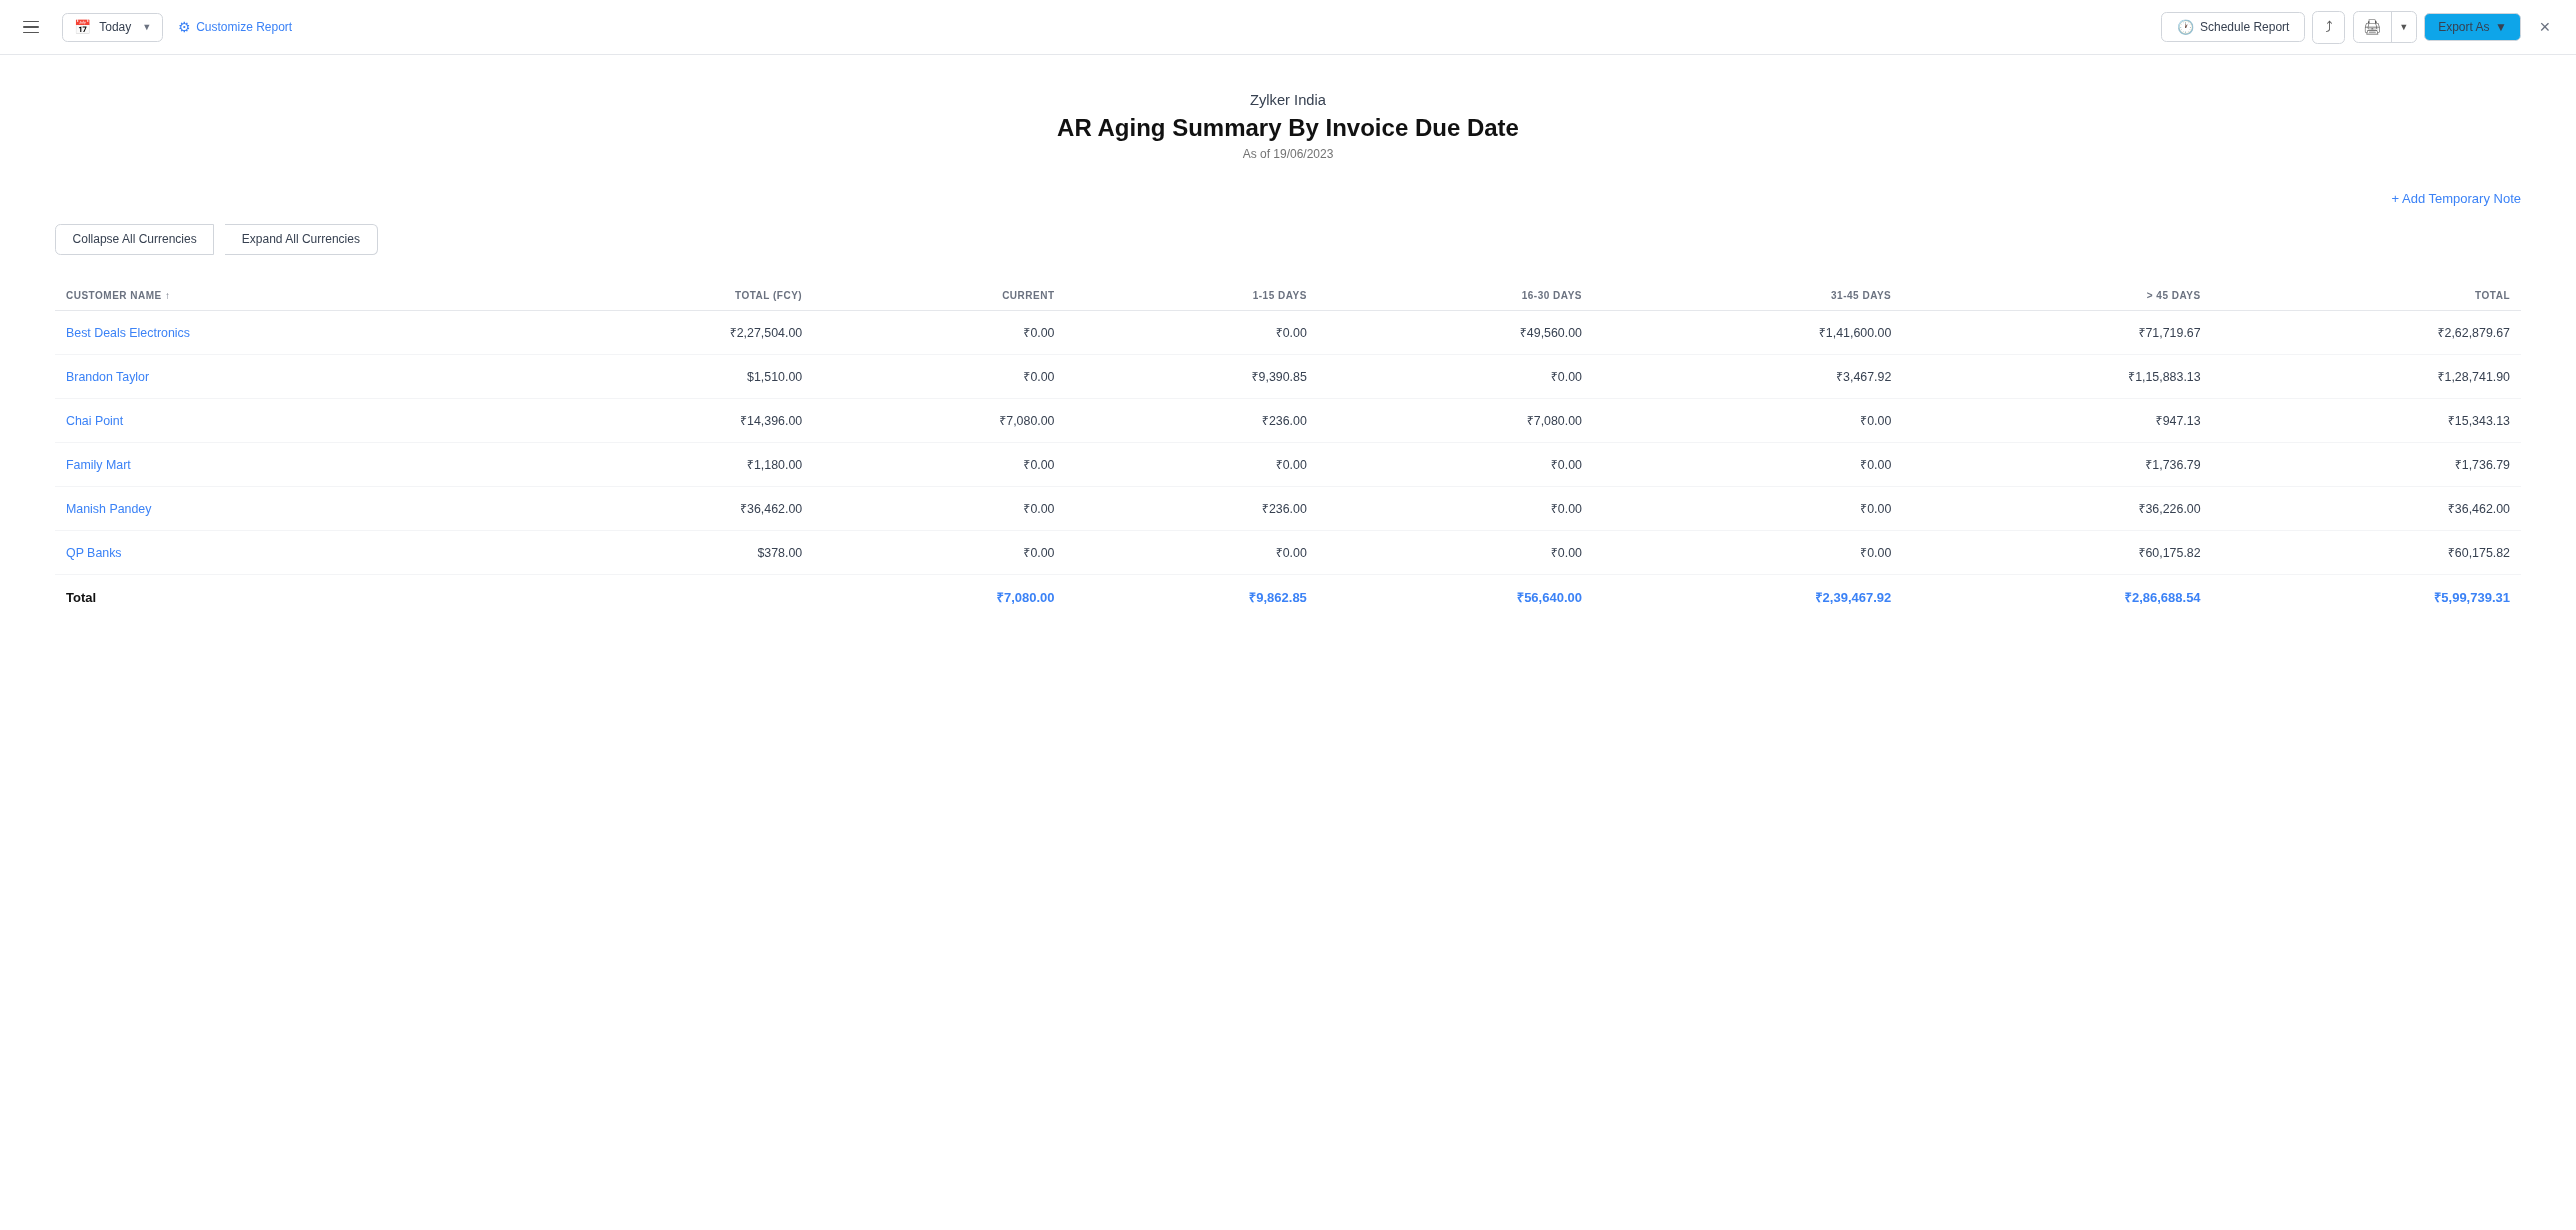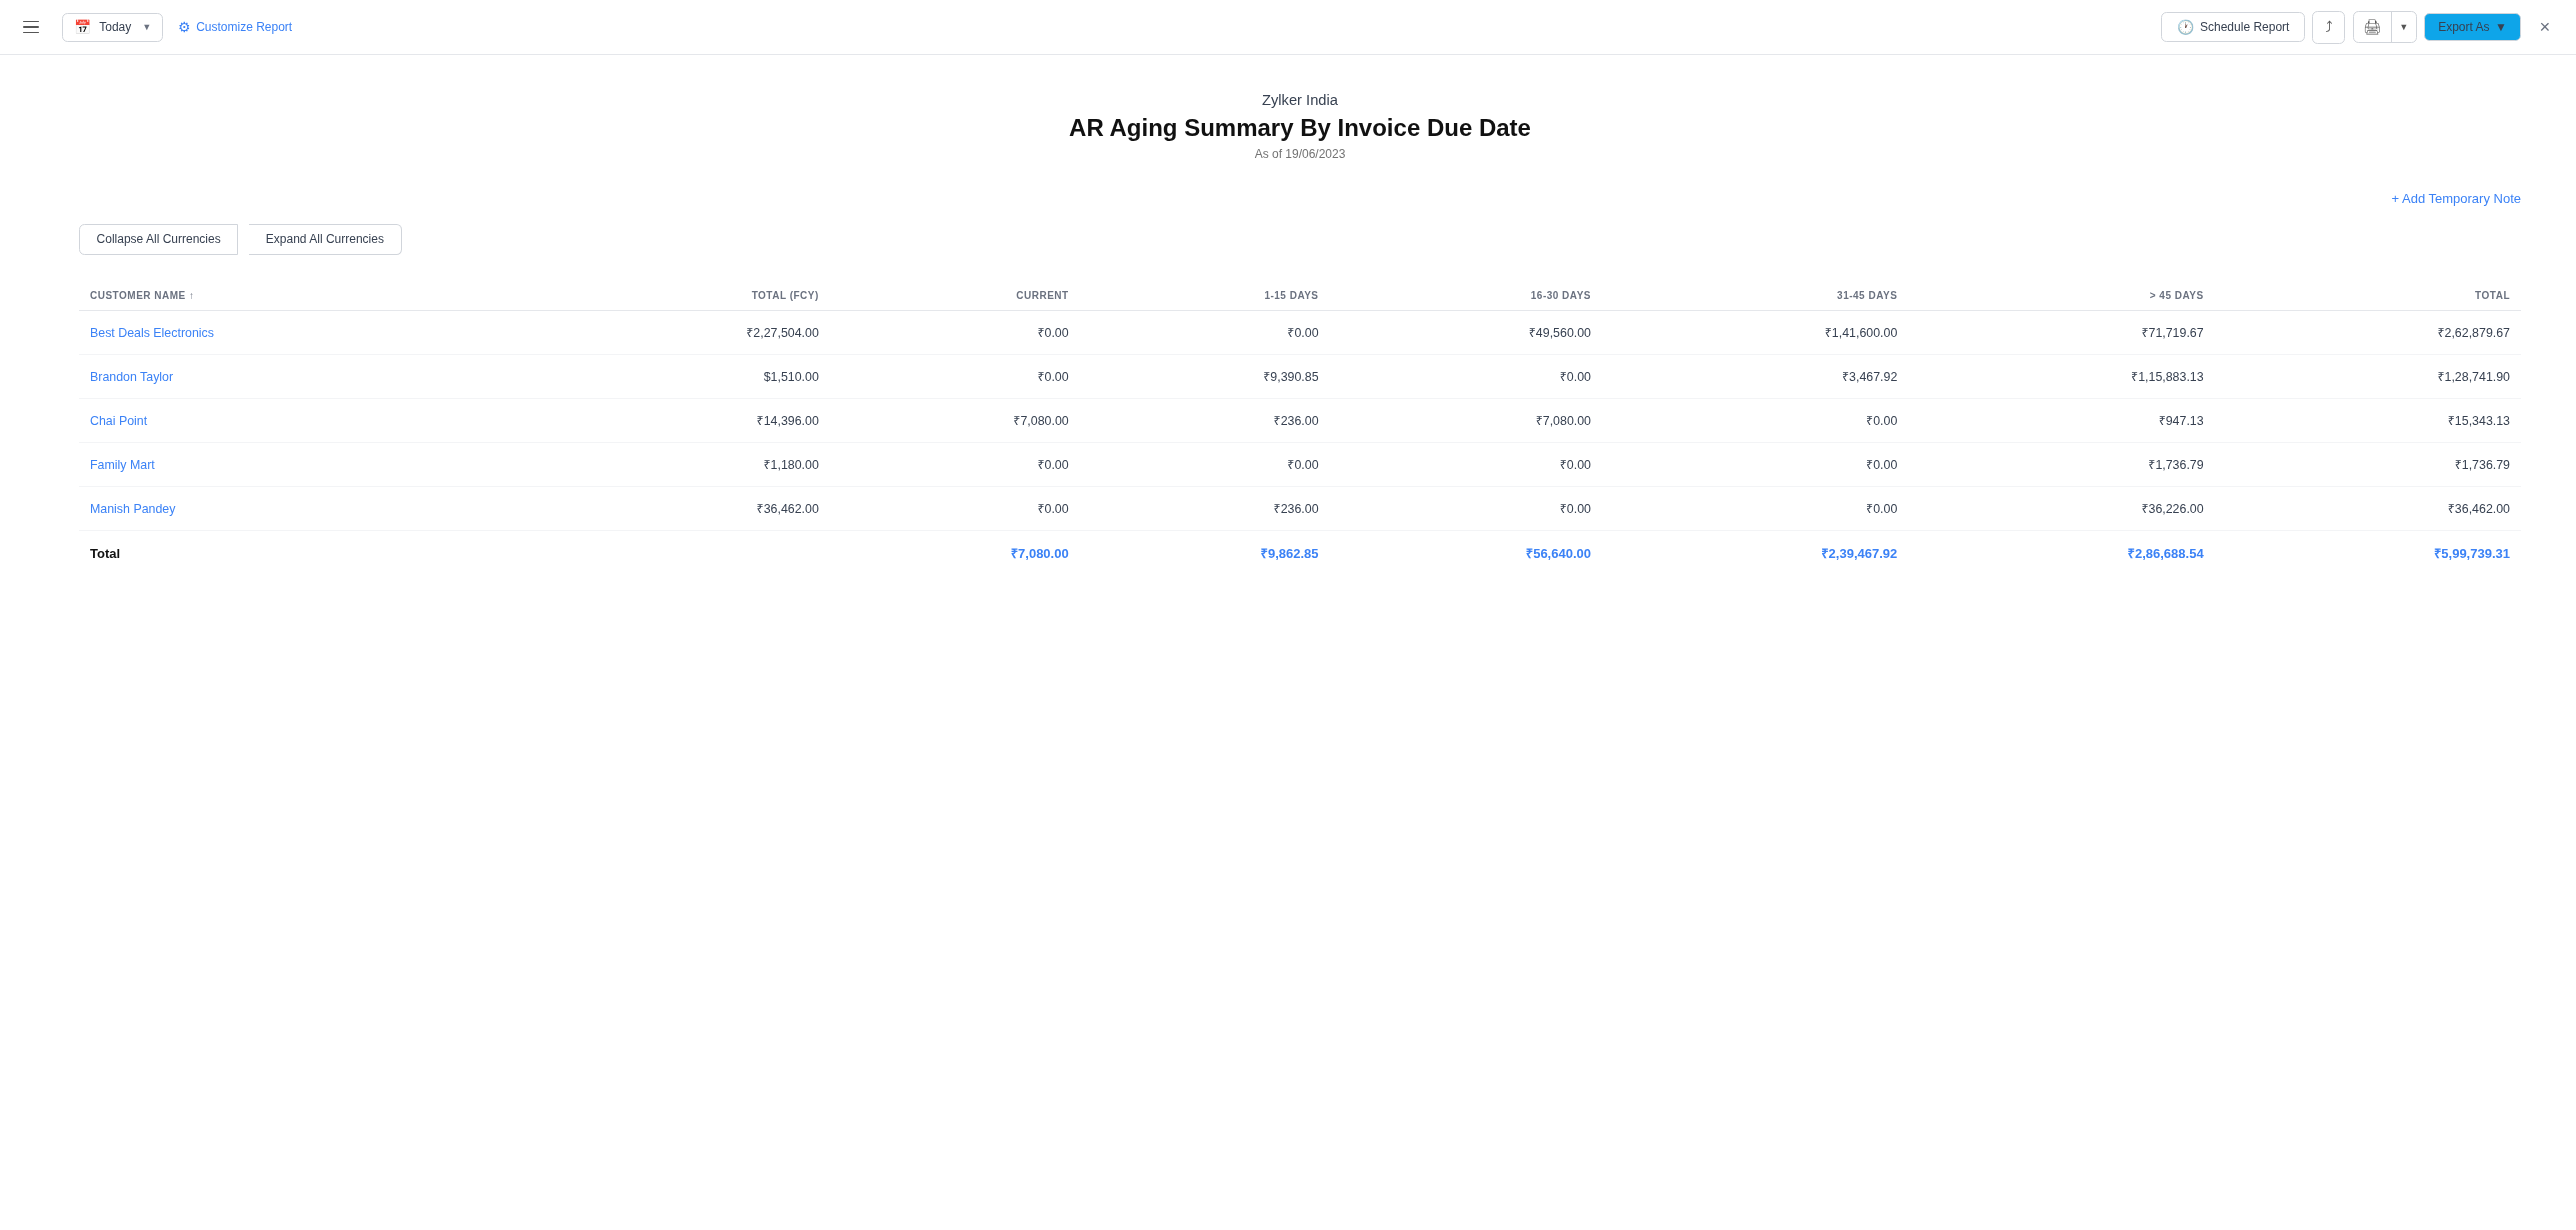--- a/index.html
+++ b/index.html
@@ -58,21 +58,21 @@
       border: 0.9px solid #d1d5db; border-radius: 5.5px; cursor: pointer;
       background: #0ea5e9; font-size: 12px; color: #374151;
     }
 
     .close-btn {
       width: 33px; height: 33px; display: flex; align-items: center; justify-content: center;
       cursor: pointer; border: none; background: none; font-size: 18.4px; color: #6b7280;
     }
 
     
-    .report-container { padding: 37px 55px 37px 55px; margin-left: 24px; }
+    .report-container { padding: 37px 55px 37px 55px; }
 
     .report-header { text-align: center; margin-bottom: 29.5px; }
     .report-org { font-size: 14.7px; color: #374151; margin-bottom: 5.5px; }
     .report-title { font-size: 24px; font-weight: 600; color: #111; margin-bottom: 5.5px; }
     .report-date { font-size: 12px; color: #737373; }
 
     .add-note-row {
       display: flex; justify-content: flex-end; margin-bottom: 18.4px;
     }
     .add-note-btn {
@@ -241,20 +241,30 @@
         <tr>
           <td><a class="customer-link">Manish Pandey</a></td>
           <td>₹36,462.00</td>
           <td class="amount-blue">₹0.00</td>
           <td class="amount-blue">₹236.00</td>
           <td class="amount-blue">₹0.00</td>
           <td class="amount-blue">₹0.00</td>
           <td class="amount-blue">₹36,226.00</td>
           <td class="amount-blue">₹36,462.00</td>
         </tr>
+        <tr>
+          <td><a class="customer-link">QP Banks</a></td>
+          <td>$378.00</td>
+          <td class="amount-blue">₹0.00</td>
+          <td class="amount-blue">₹0.00</td>
+          <td class="amount-blue">₹0.00</td>
+          <td class="amount-blue">₹0.00</td>
+          <td class="amount-blue">₹60,175.82</td>
+          <td class="amount-blue">₹60,175.82</td>
+        </tr>
       </tbody>
     <tfoot>
       <tr>
         <td>Total</td>
         <td></td>
         <td class="amount-blue">₹7,080.00</td>
         <td class="amount-blue">₹9,862.85</td>
         <td class="amount-blue">₹56,640.00</td>
         <td class="amount-blue">₹2,39,467.92</td>
         <td class="amount-blue">₹2,86,688.54</td>

